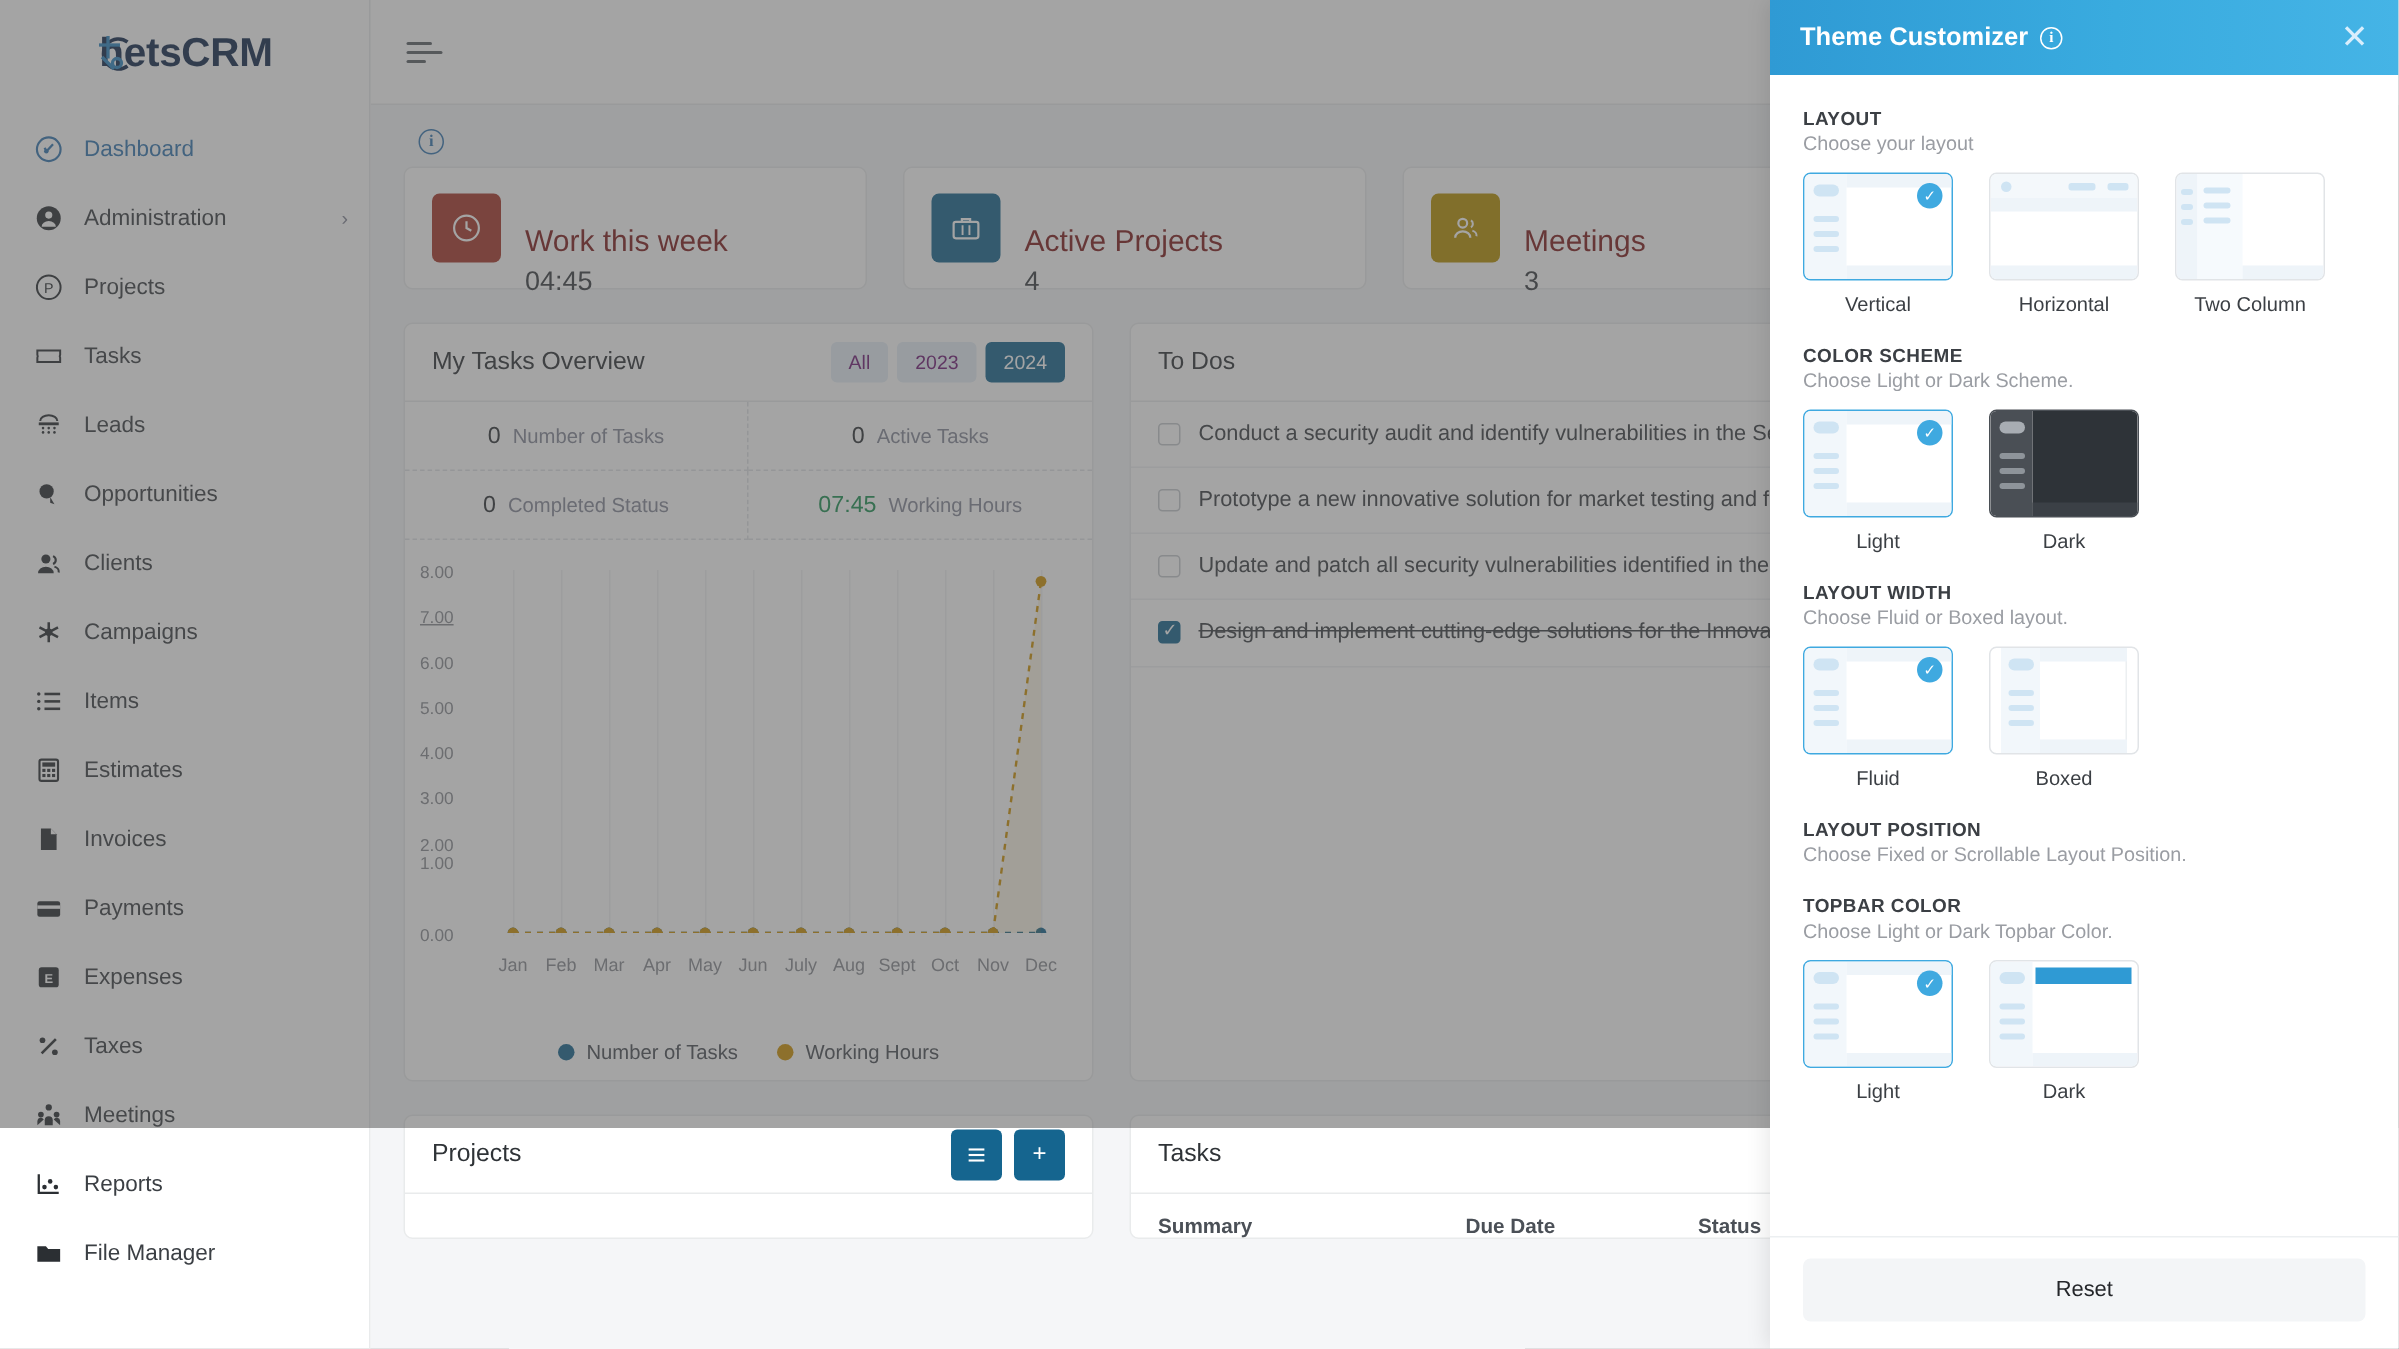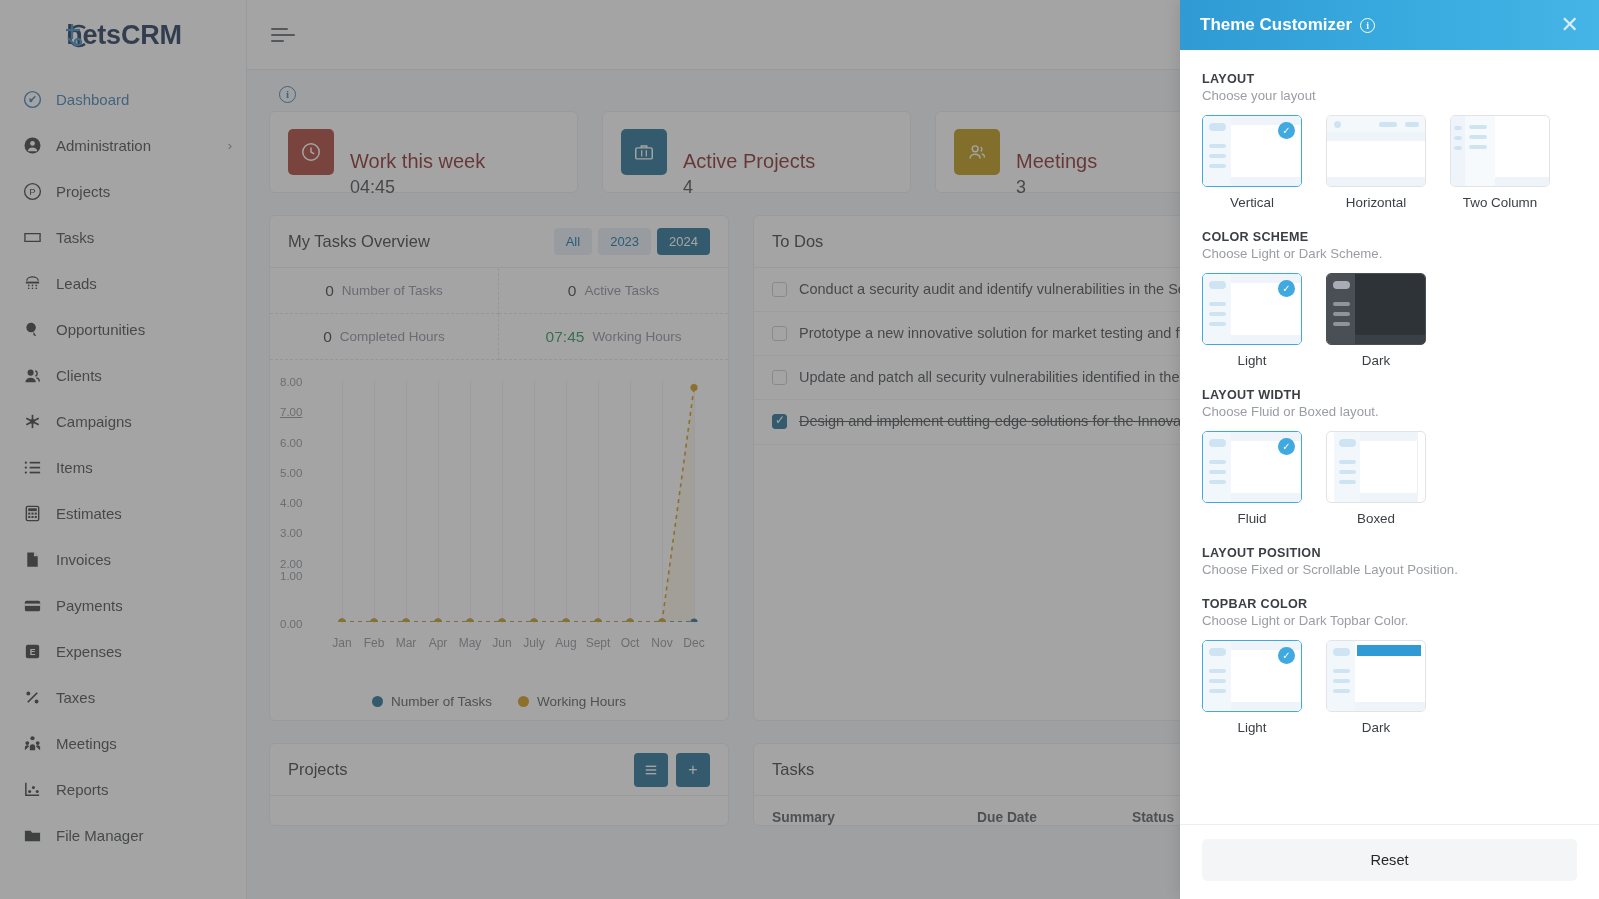--- a/index.html
+++ b/index.html
@@ -2,21 +2,21 @@
 <html><head>
 <meta charset="utf-8">
 <style>
   * { box-sizing: border-box; margin: 0; padding: 0; }
   html, body {
     width: 1599px; height: 899px;
     font-family: "Liberation Sans", sans-serif;
     overflow: hidden;
     background: #f5f6f8;
   }
-  #app { position: relative; width: 1599px; height: 899px; }
+  #app { position: relative; width: 1599px; height: 752px; }
 
   
   #backdrop {
     position: absolute; inset: 0;
     background: rgba(80,80,80,0.52);
     z-index: 50;
   }
 
   
   #sidebar {
@@ -87,21 +87,21 @@
 
   .row2 { display: flex; gap: 24px; margin-top: 22px; }
   .col-left { width: 460px; flex: 0 0 460px; }
   .col-right { flex: 1 1 auto; min-width: 0; }
 
   .card-head { height: 52px; display:flex; align-items:center; padding: 0 18px; border-bottom: 1px solid #e9ebec; }
   .card-title { font-size: 16.5px; color: #2f3337; }
   .head-actions { margin-left: auto; display: flex; gap: 8px; }
   .pillgroup { margin-left:auto; display:flex; gap: 6px; }
   .pill { font-size: 13px; padding: 6px 12px; border-radius: 4px; cursor: pointer; }
-  .pill.soft { background: #e5eef6; color: #0369a1; }
+  .pill.soft { background: #e5eef6; color: #701a75; }
   .pill.on { background: #15658f; color: #fff; }
   .sqbtn { width: 34px; height: 34px; border-radius: 4px; background:#15658f; color:#fff;
            display:flex; align-items:center; justify-content:center; cursor:pointer; font-size: 16px; }
 
   .ovgrid { display: grid; grid-template-columns: 1fr 1fr; }
   .ovcell { height: 46px; display:flex; align-items:center; justify-content:center; gap: 8px;
             border-bottom: 1px dashed #dfe2e5; }
   .ovcell:nth-child(odd) { border-right: 1px dashed #dfe2e5; }
   .ovcell:nth-child(3), .ovcell:nth-child(4) { border-bottom: 1px dashed #dfe2e5; }
   .ovnum { font-size: 15.5px; color: #2f3337; font-weight: 500; }
@@ -518,21 +518,21 @@
           <div class="ovcell">
             <span class="ovnum">0</span>
             <span class="ovlab">Number of Tasks</span>
           </div>
           <div class="ovcell">
             <span class="ovnum">0</span>
             <span class="ovlab">Active Tasks</span>
           </div>
           <div class="ovcell">
             <span class="ovnum">0</span>
-            <span class="ovlab">Completed Hours</span>
+            <span class="ovlab">Completed Status</span>
           </div>
           <div class="ovcell">
             <span class="ovnum green">07:45</span>
             <span class="ovlab">Working Hours</span>
           </div>
         </div>
 
         <div class="chartwrap">
           <div class="chart" id="chart-area">
               <div class="ylab" style="top: 8px;">8.00</div>

